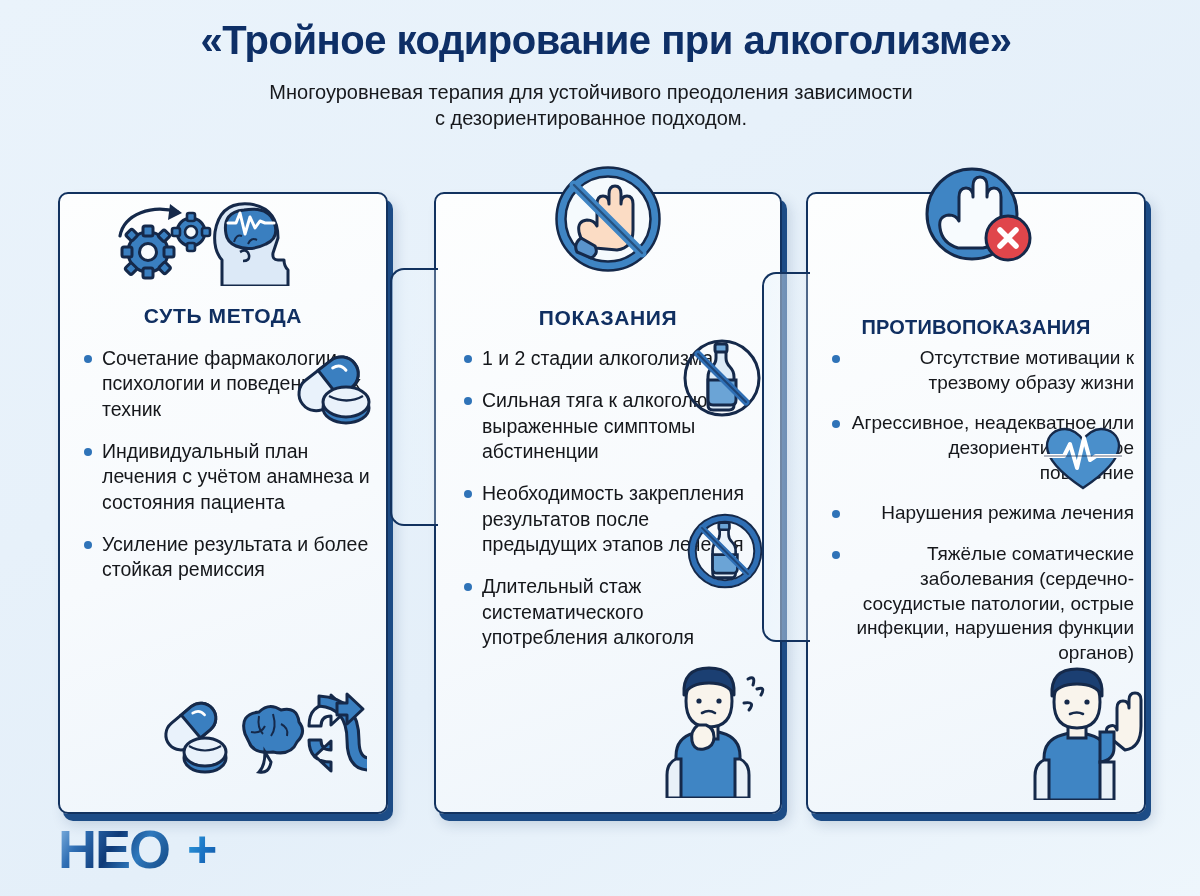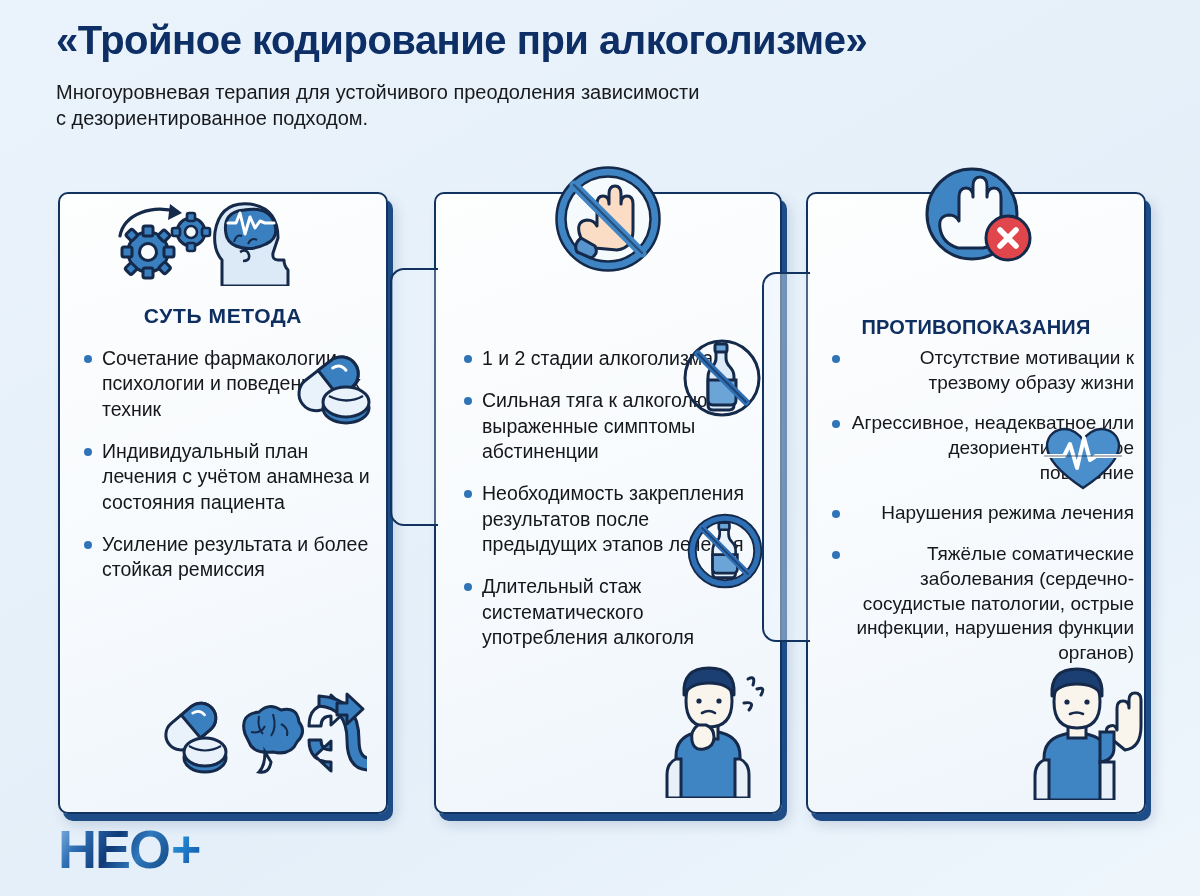--- a/index.html
+++ b/index.html
@@ -21,20 +21,21 @@
     width: 1200px;
     height: 896px;
   }
 
   
   .header {
     position: absolute;
     left: 56px;
     top: 18px;
     width: 1100px;
+    text-align: center;
   }
   .main-title {
     font-size: 40px;
     font-weight: 700;
     color: #0e2f66;
     letter-spacing: -0.5px;
     line-height: 1.12;
     white-space: nowrap;
   }
   .subtitle {
@@ -154,21 +155,21 @@
   .d-heart   { right: 22px;  top: 232px; }
   .d-man3    { right: -2px;  bottom: 8px; }
 
   
   .logo {
     position: absolute;
     left: 58px;
     bottom: 20px;
     display: flex;
     align-items: center;
-    gap: 4px;
+    gap: 20px;
   }
   .logo-text {
     font-size: 54px;
     font-weight: 800;
     letter-spacing: -2px;
     background: linear-gradient(120deg, #8fbde6 0%, #2f6fb5 22%, #0f3a77 48%, #2f79bd 70%, #12447f 100%);
     -webkit-background-clip: text;
     background-clip: text;
     color: transparent;
     line-height: 1;
@@ -319,20 +320,21 @@
                      l0 -10 q0 -8 6 -8 q6 0 6 8 l0 10 q0 -8 6 -8 q6 0 6 8 l0 26
                      q0 18 -16 20 Z" fill="#fbdcc4" stroke="#15294a" stroke-width="3" stroke-linejoin="round"></path>
             <path d="M32 78 q-8 6 -4 14 l14 6 q8 -4 4 -12 Z" fill="#5a94cc" stroke="#15294a" stroke-width="3"></path>
           </g>
 
           <path d="M25 25 L93 93" stroke="#3f85c4" stroke-width="9" stroke-linecap="round"></path>
           <path d="M25 25 L93 93" stroke="#15294a" stroke-width="2.4" stroke-linecap="round" opacity=".55"></path>
         </svg>
       </div>
 
+      <div class="card-title">ПОКАЗАНИЯ</div>
 
       <ul class="bullets">
         <li>1 и 2 стадии алкоголизма</li>
         <li>Сильная тяга к алкоголю и выраженные симптомы абстиненции</li>
         <li>Необходимость закрепления результатов после предыдущих этапов лечения</li>
         <li>Длительный стаж систематического употребления алкоголя</li>
       </ul>
 
       <div class="deco d-bottle1">
         <svg width="88" height="88" viewBox="0 0 88 88">

